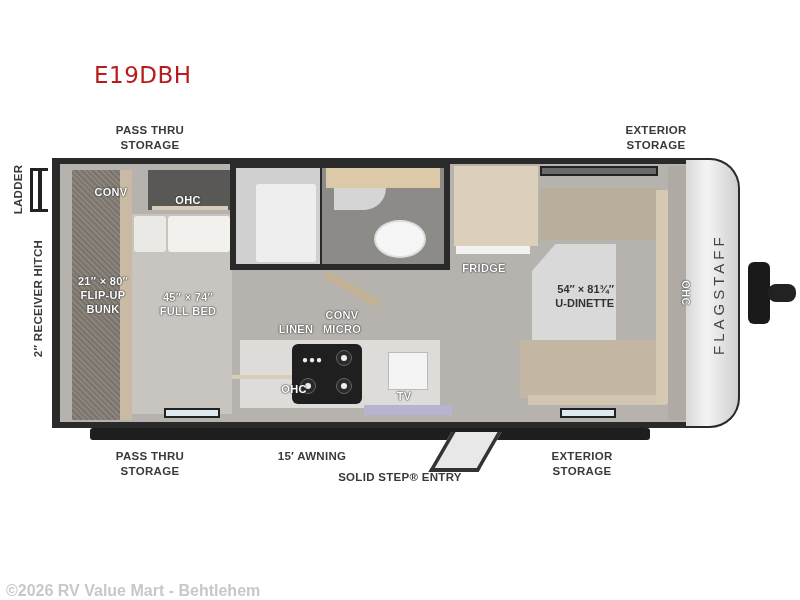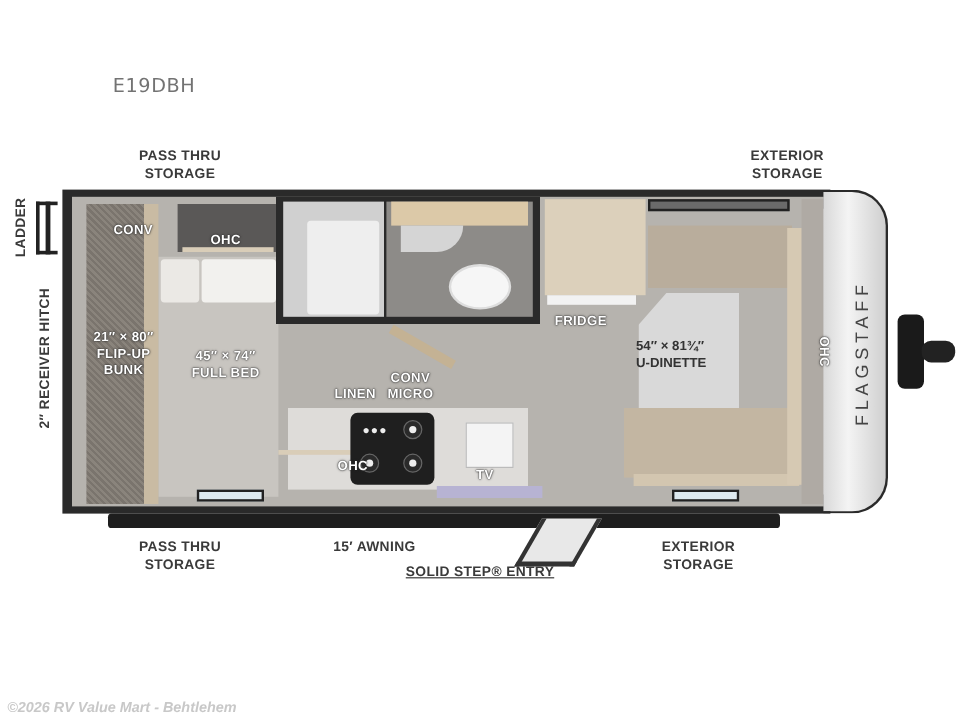--- a/index.html
+++ b/index.html
@@ -1,24 +1,24 @@
 <!DOCTYPE html>
 <html><head>
 <meta charset="utf-8">
 <style>
   * { box-sizing: border-box; margin: 0; padding: 0; }
   body { width: 800px; height: 600px; background: #ffffff; position: relative; overflow: hidden; font-family: "Liberation Sans", sans-serif; }
   .abs { position: absolute; }
-  .model { left: 94px; top: 62px; font-size: 16px; color: #737373; letter-spacing: 0.5px; font-family: "DejaVu Sans", sans-serif; }
+  .model { left: 94px; top: 62px; font-size: 23px; color: #b91c1c; letter-spacing: 0.5px; font-family: "DejaVu Sans", sans-serif; }
   .ext-label { font-weight: bold; font-size: 11.5px; color: #3a3a3a; text-align: center; line-height: 15px; letter-spacing: 0.3px; }
   .in-label { font-weight: bold; font-size: 11px; color: #fff; text-align: center; line-height: 14px; text-shadow: 0 0 2px #333, 0 0 1px #000; letter-spacing: 0.3px; }
-  .dark-label { font-weight: bold; font-size: 11px; color: #333; text-align: left; line-height: 14px; }
+  .dark-label { font-weight: bold; font-size: 11px; color: #333; text-align: right; line-height: 14px; }
   .vert { transform: rotate(-90deg); transform-origin: center; white-space: nowrap; }
   .vert-cw { transform: rotate(90deg); transform-origin: center; white-space: nowrap; }
-  .footer { left: 6px; top: 582px; font-size: 12px; font-style: italic; font-weight: bold; color: #c8c8c8; }
+  .footer { left: 6px; top: 582px; font-size: 16px; font-weight: bold; color: #c8c8c8; }
 
   
   .body-outer { left: 52px; top: 158px; width: 640px; height: 270px; background: #2a2a2a; }
   .floor { left: 60px; top: 164px; width: 628px; height: 258px; background: #b6b3ae; }
   .front-cap { left: 686px; top: 158px; width: 54px; height: 270px; background: linear-gradient(90deg,#d8d8d8,#f4f4f4 40%,#cfcfcf); border-radius: 0 30px 30px 0; border: 2px solid #2a2a2a; border-left: none; }
   .hitch { left: 748px; top: 262px; width: 22px; height: 62px; background: #1a1a1a; border-radius: 6px; }
   .hitch2 { left: 768px; top: 284px; width: 28px; height: 18px; background: #222; border-radius: 8px; }
   .bunk { left: 72px; top: 170px; width: 50px; height: 250px; background: repeating-linear-gradient(45deg,#8a847c,#8a847c 2px,#7a746d 2px,#7a746d 4px); }
   .bunk-edge { left: 120px; top: 170px; width: 12px; height: 250px; background: #c9bba3; }
   .bed { left: 132px; top: 214px; width: 100px; height: 200px; background: #c8c5c0; }
@@ -156,19 +156,19 @@
   <div>54″ × 81¾″</div>
   <div>U-DINETTE</div>
 </div>
 <div class="abs in-label vert-cw" style="left:666px;top:286px;width:40px;">OHC</div>
 
 <div class="abs ext-label" style="left:100px;top:449px;width:100px;">
   <div>PASS THRU</div>
   <div>STORAGE</div>
 </div>
 <div class="abs ext-label" style="left:262px;top:449px;width:100px;">15′ AWNING</div>
-<div class="abs ext-label" style="left:330px;top:470px;width:140px;text-decoration:underline;">SOLID STEP® ENTRY</div>
+<div class="abs ext-label" style="left:330px;top:470px;width:140px;">SOLID STEP® ENTRY</div>
 <div class="abs ext-label" style="left:532px;top:449px;width:100px;">
   <div>EXTERIOR</div>
   <div>STORAGE</div>
 </div>
 
 <div class="abs footer">©2026 RV Value Mart - Behtlehem</div>
 
 </body></html>

